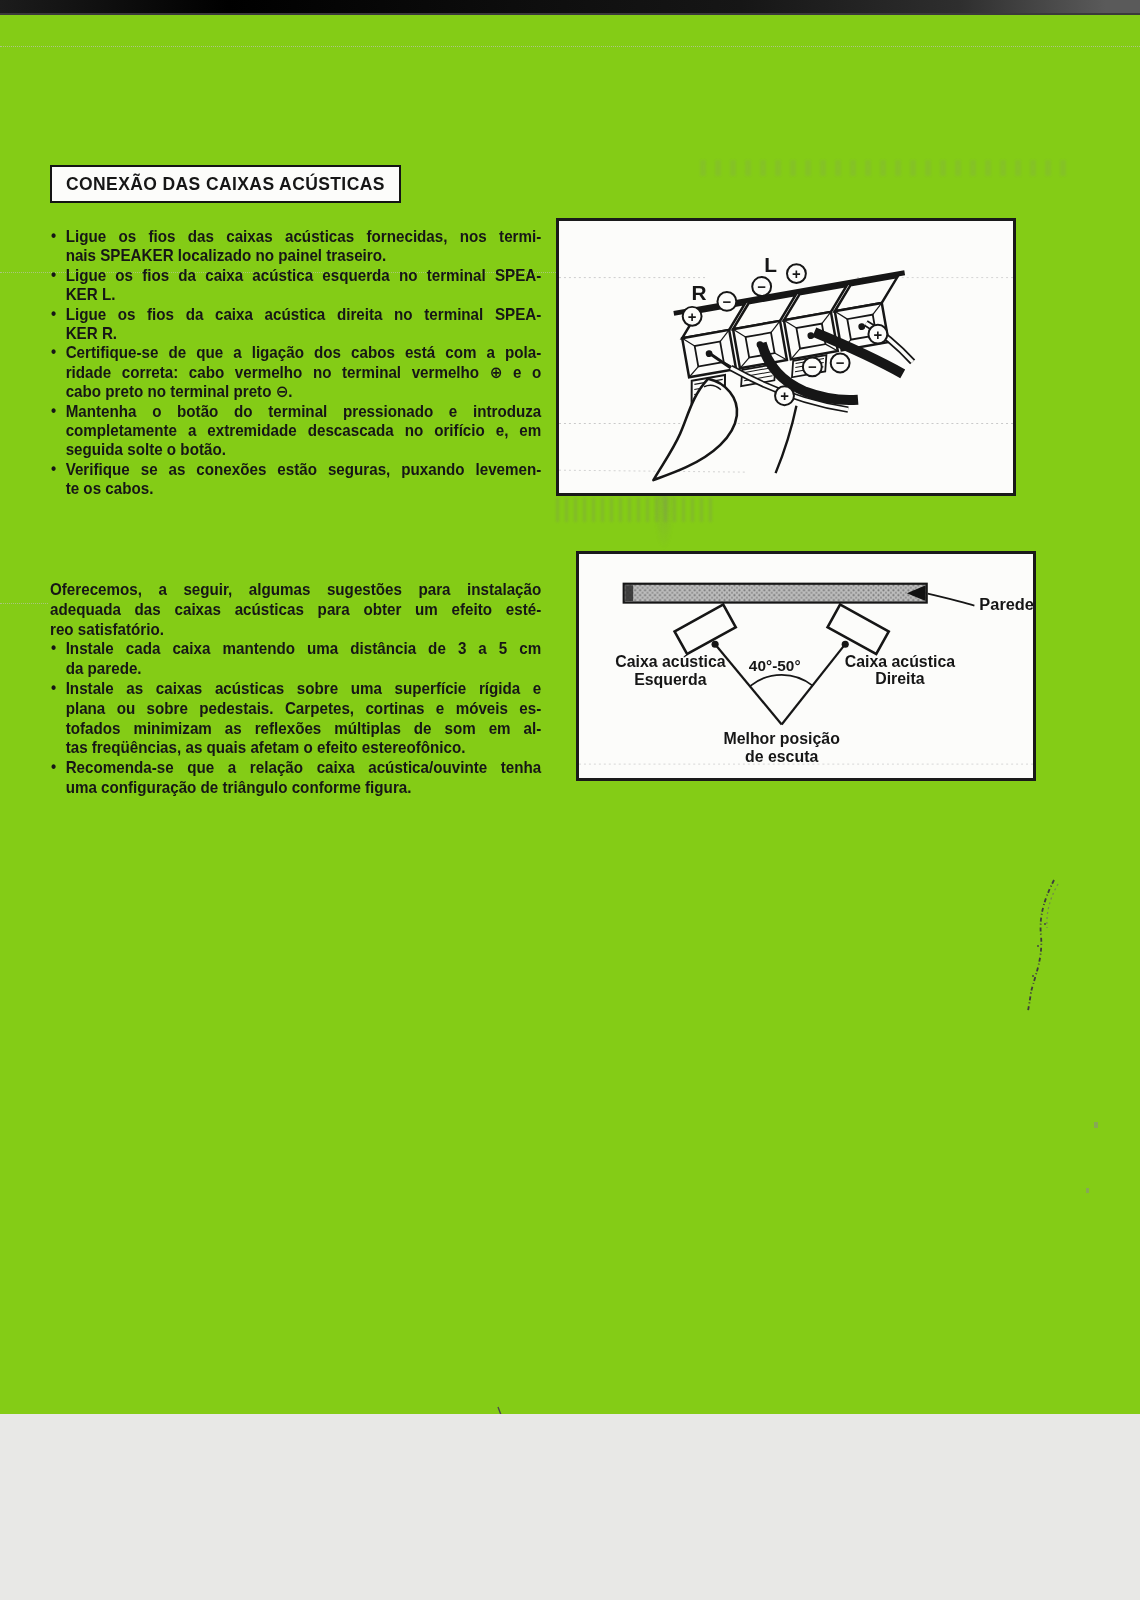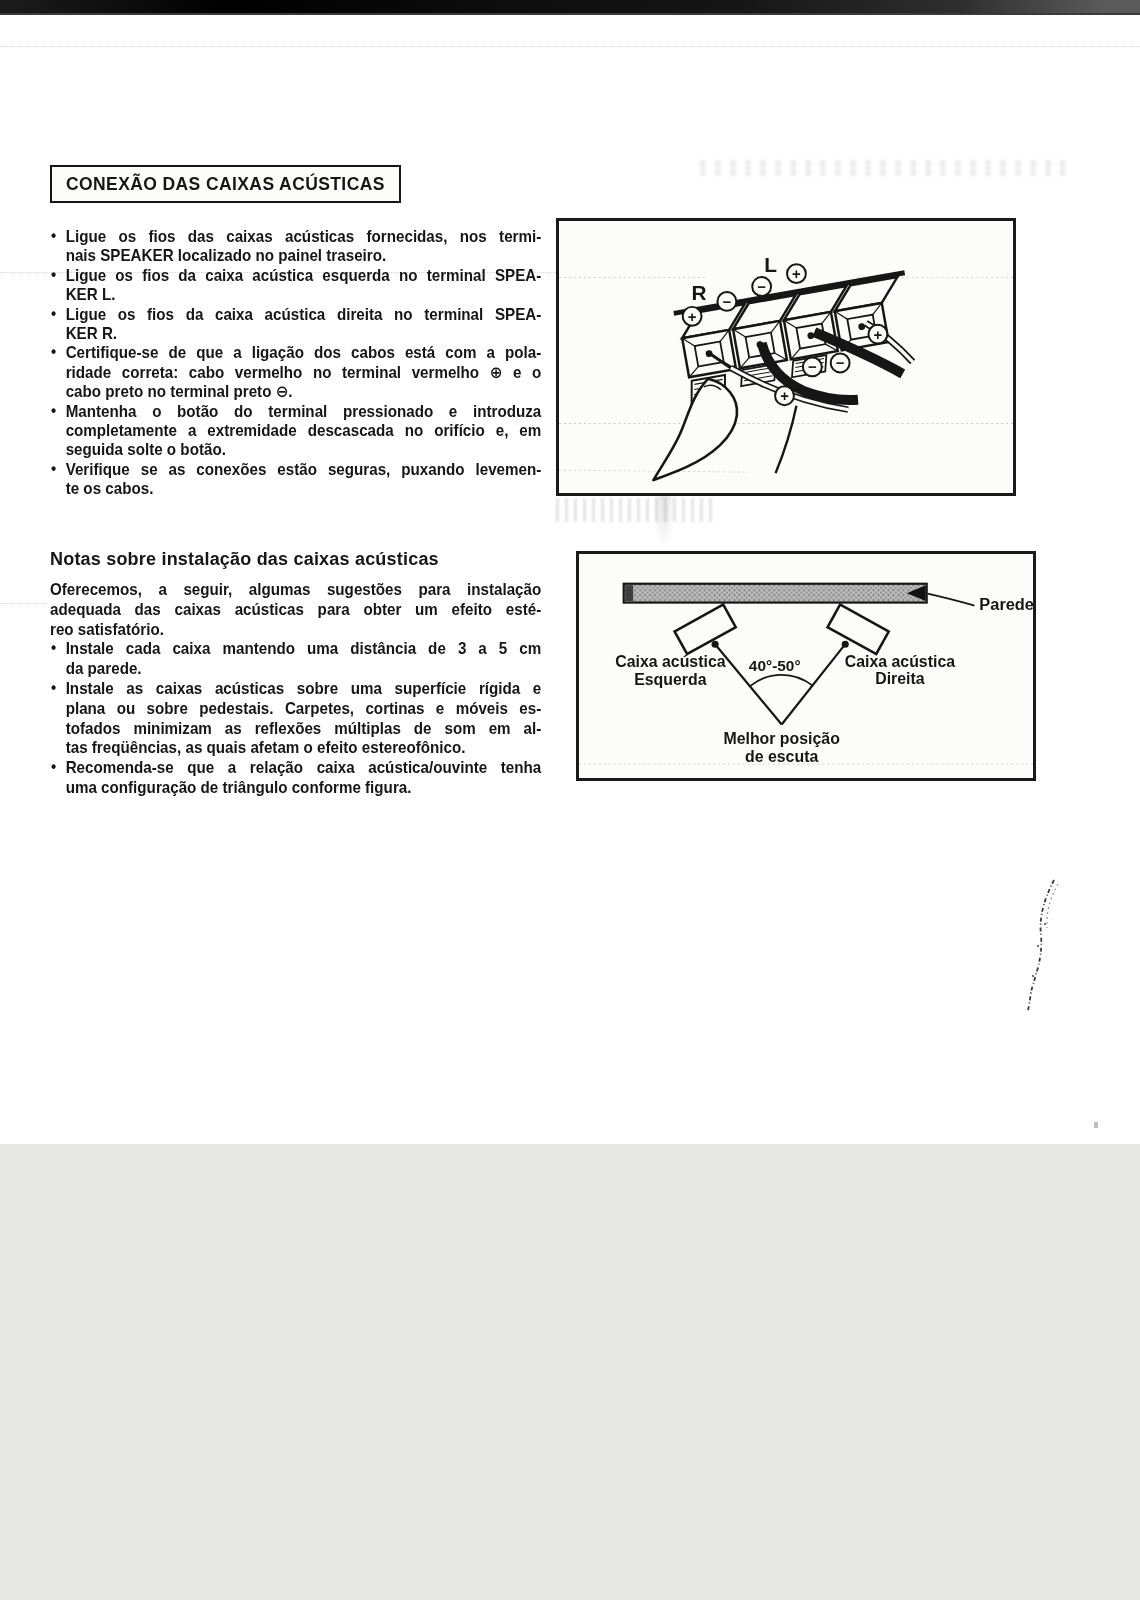--- a/index.html
+++ b/index.html
@@ -1,18 +1,18 @@
 <!DOCTYPE html>
 <html><head>
 <meta charset="utf-8">
 <style>
   html,body { margin:0; padding:0; background:#e8e8e6; }
   .page {
-    position:relative; width:1140px; height:1144px; margin:0 auto;
-    background:#ffffff; overflow:hidden;
+    position:relative; width:1140px; height:1414px; margin:0 auto;
+    background:#84cc16; overflow:hidden;
     font-family:"Liberation Sans","DejaVu Sans",sans-serif;
     color:#161616;
   }
   
   .scan-topbar { position:absolute; left:0; top:0; width:1140px; height:13px;
     background:linear-gradient(90deg,#1c1c1c 0%,#000 20%,#0d0d0d 45%,#161616 65%,#2e2e2e 84%,#5a5a5a 97%);
     border-bottom:2px solid #3a3a3a; }
   .dotline { position:absolute; border-top:1px dotted #c3c3c3; height:0; }
   .smudge { position:absolute; filter:blur(1px); }
   .dotmark { position:absolute; background:#8a8a8a; opacity:.55; }
@@ -231,21 +231,20 @@
         <circle r="9.5" fill="#fcfcfa" stroke="#161616" stroke-width="2"></circle>
         <text y="5.5" font-size="15" font-weight="bold" text-anchor="middle" fill="#161616">−</text>
         </g>
       <g transform="translate(227,176)">
         <circle r="9.5" fill="#fcfcfa" stroke="#161616" stroke-width="2"></circle>
         <text y="5.5" font-size="15" font-weight="bold" text-anchor="middle" fill="#161616">+</text>
         </g>
     </svg>
   </figure>
 
-  <div class="notes-heading">Notas sobre instalação das caixas acústicas</div>
 
   <div class="text-col col2" style="top:580px;">
     <div class="lines">
       <div class="line">Oferecemos, a seguir, algumas sugestões para instalação</div>
       <div class="line">adequada das caixas acústicas para obter um efeito esté-</div>
       <div class="line">reo satisfatório.</div>
     </div>
     <div class="bullet">
       <div class="lines">
         <div class="line">Instale cada caixa mantendo uma distância de 3 a 5 cm</div>

